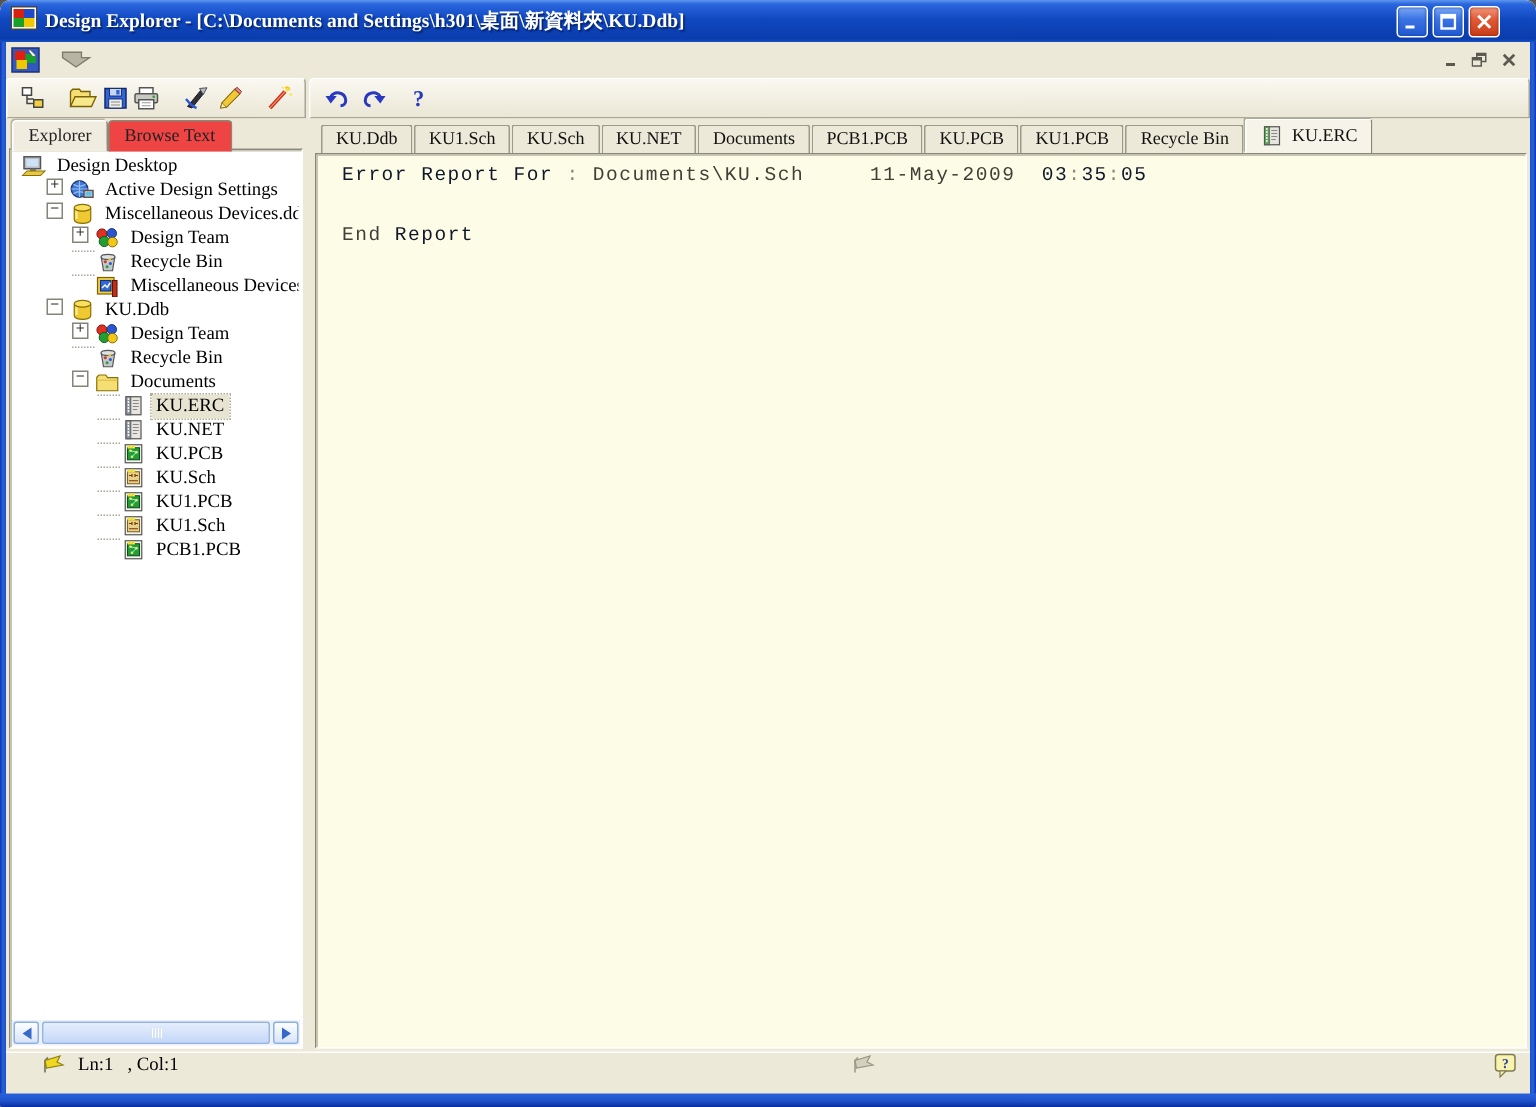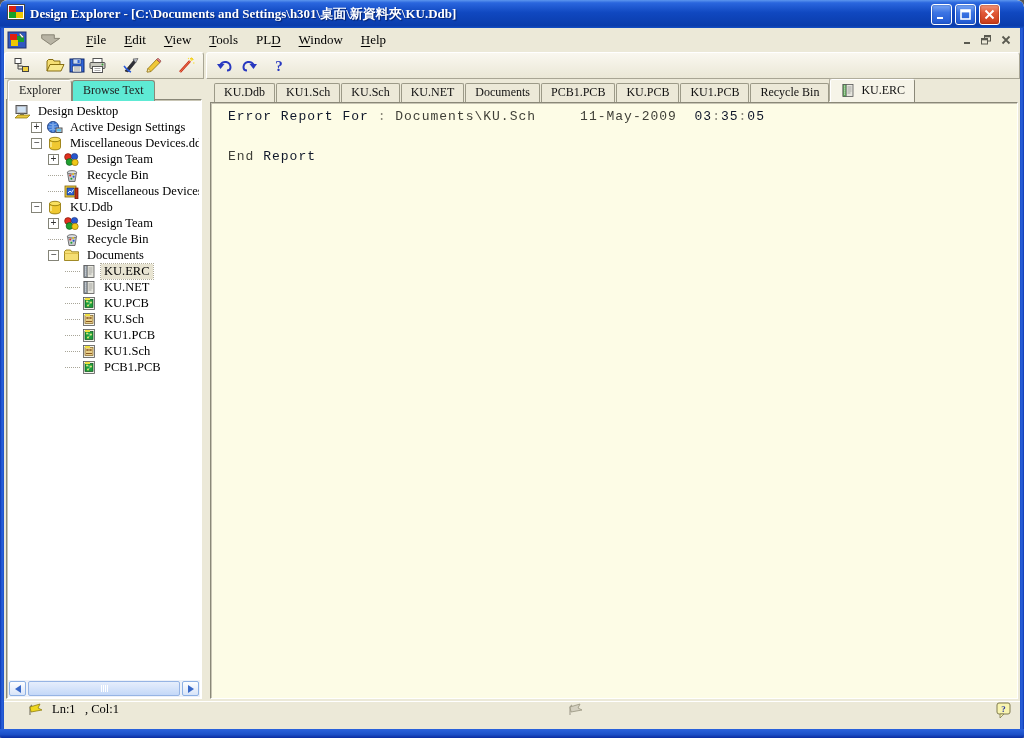--- a/index.html
+++ b/index.html
@@ -42,27 +42,27 @@
   .tb-panel.left{width:200px;margin-right:2px;}
   .tb-panel.right{flex:1;}
   .tb-btn{width:24px;height:22px;display:flex;align-items:center;justify-content:center;border-radius:2px;}
   .gap-s{margin-left:6px;} .gap-m{margin-left:12px;}
   
   .workspace{position:absolute;left:4px;right:4px;top:79px;bottom:37px;background:#ECE9D8;}
   
   .left-panel{position:absolute;left:0;top:0;bottom:0;width:202px;}
   .panel-tabs{position:absolute;left:4px;top:0;height:21px;display:flex;align-items:center;z-index:2;}
   .ptab{font-size:12px;padding:2px 10px 3px 10px;border:1px solid #8A8878;border-bottom:none;
-      border-radius:3px 3px 0 0;background:#5eead4;color:#222;position:relative;top:1px;}
+      border-radius:3px 3px 0 0;background:#ef4444;color:#222;position:relative;top:1px;}
   .ptab.active{background:#F0EDE0;border-color:#FFFFFF #8A8878 #F0EDE0 #FFFFFF;z-index:3;
       box-shadow:-1px -1px 0 #B8B5A4;}
   .tree-box{position:absolute;left:2px;right:4px;top:20px;bottom:2px;background:#FFFFFF;
       border:1px solid;border-color:#8A8878 #FFFFFF #FFFFFF #8A8878;box-shadow:inset 1px 1px 0 #C8C5B4;}
   .tree{position:absolute;left:2px;right:2px;top:3px;bottom:20px;overflow:hidden;}
-  .tree-row{display:flex;align-items:center;height:16px;font-size:12.5px;white-space:nowrap;color:#000;}
+  .tree-row{display:flex;height:16px;font-size:12.5px;white-space:nowrap;color:#000;}
   .expand-box{width:11px;height:11px;border:1px solid #848478;background:#fff;flex:0 0 11px;
       display:flex;align-items:center;justify-content:center;font-family:"Liberation Mono",monospace;
       font-size:10px;line-height:9px;color:#333;margin-right:4px;}
   .leaf-conn{width:15px;flex:0 0 15px;height:1px;border-top:1px dotted #A8A598;margin-right:0;}
   .node-icon{width:17px;height:15px;flex:0 0 17px;margin-right:4px;display:flex;align-items:center;justify-content:center;}
   .tree-label{padding:0 3px;}
   .tree-label.selected{background:#E8E4D2;outline:1px dotted #B0AC98;}
   
   .hscroll{position:absolute;left:1px;right:1px;bottom:1px;height:17px;background:#EDF1F8;
       display:flex;align-items:center;}
@@ -141,29 +141,20 @@
         <rect x="10" y="5" width="7" height="6" fill="#18A028"></rect>
         <rect x="4" y="9" width="7" height="6" fill="#F0C800"></rect>
         <path d="M13 2 l4 4 -2 1 -3 -4 z" fill="#F8F8F8" stroke="#444" stroke-width="0.5"></path>
       </svg>
     </span>
     <span class="menu-arrow">
       <svg width="26" height="14" viewBox="0 0 26 14">
         <path d="M2 2 h14 v4 h6 l-10 7 -10 -7 h0 z" fill="#B8B4A4" stroke="#807C6C" transform="scale(0.9) translate(1,0)"></path>
       </svg>
     </span>
-    <div id="menus" style="display:flex">
-        <span class="menu-item"><u>F</u>ile</span>
-        <span class="menu-item"><u>E</u>dit</span>
-        <span class="menu-item"><u>V</u>iew</span>
-        <span class="menu-item"><u>T</u>ools</span>
-        <span class="menu-item">PL<u>D</u></span>
-        <span class="menu-item"><u>W</u>indow</span>
-        <span class="menu-item"><u>H</u>elp</span>
-      </div>
     <div class="mdi-controls">
       <span class="mdibtn">
         <svg width="10" height="10" viewBox="0 0 10 10">
             <rect x="1" y="7" width="6" height="2" fill="#5A5A50"></rect>
           </svg>
       </span>
       <span class="mdibtn">
         <svg width="11" height="10" viewBox="0 0 11 10">
           <rect x="3.5" y="0.5" width="6" height="5.5" fill="none" stroke="#5A5A50"></rect>
           <rect x="3.5" y="0.5" width="6" height="1.8" fill="#5A5A50"></rect>

